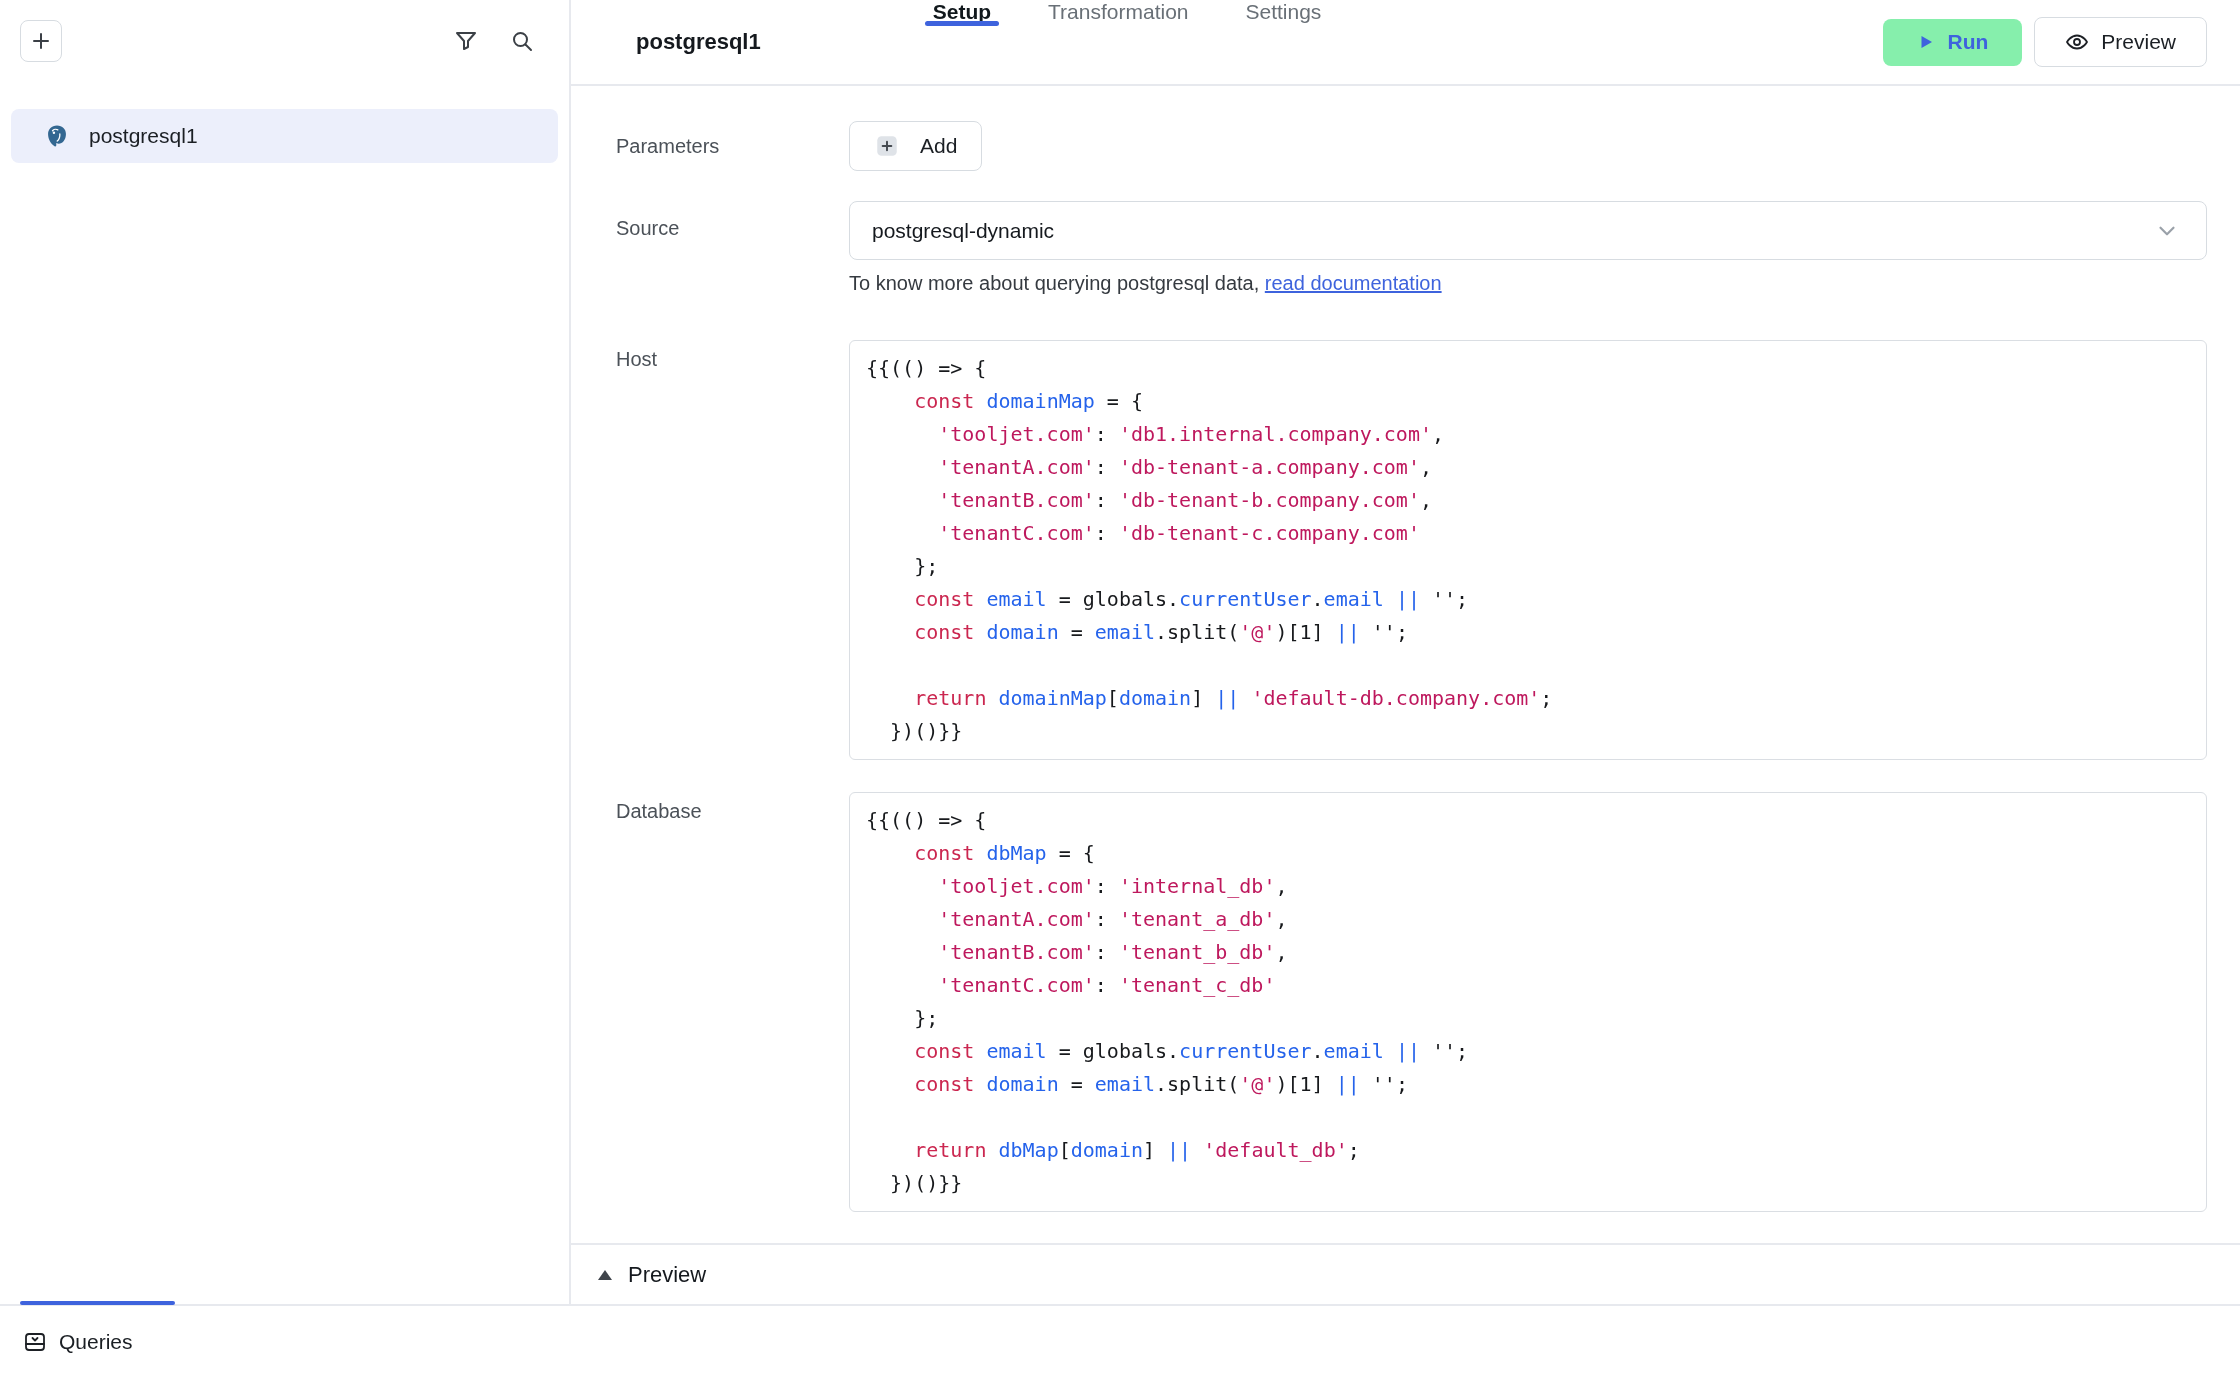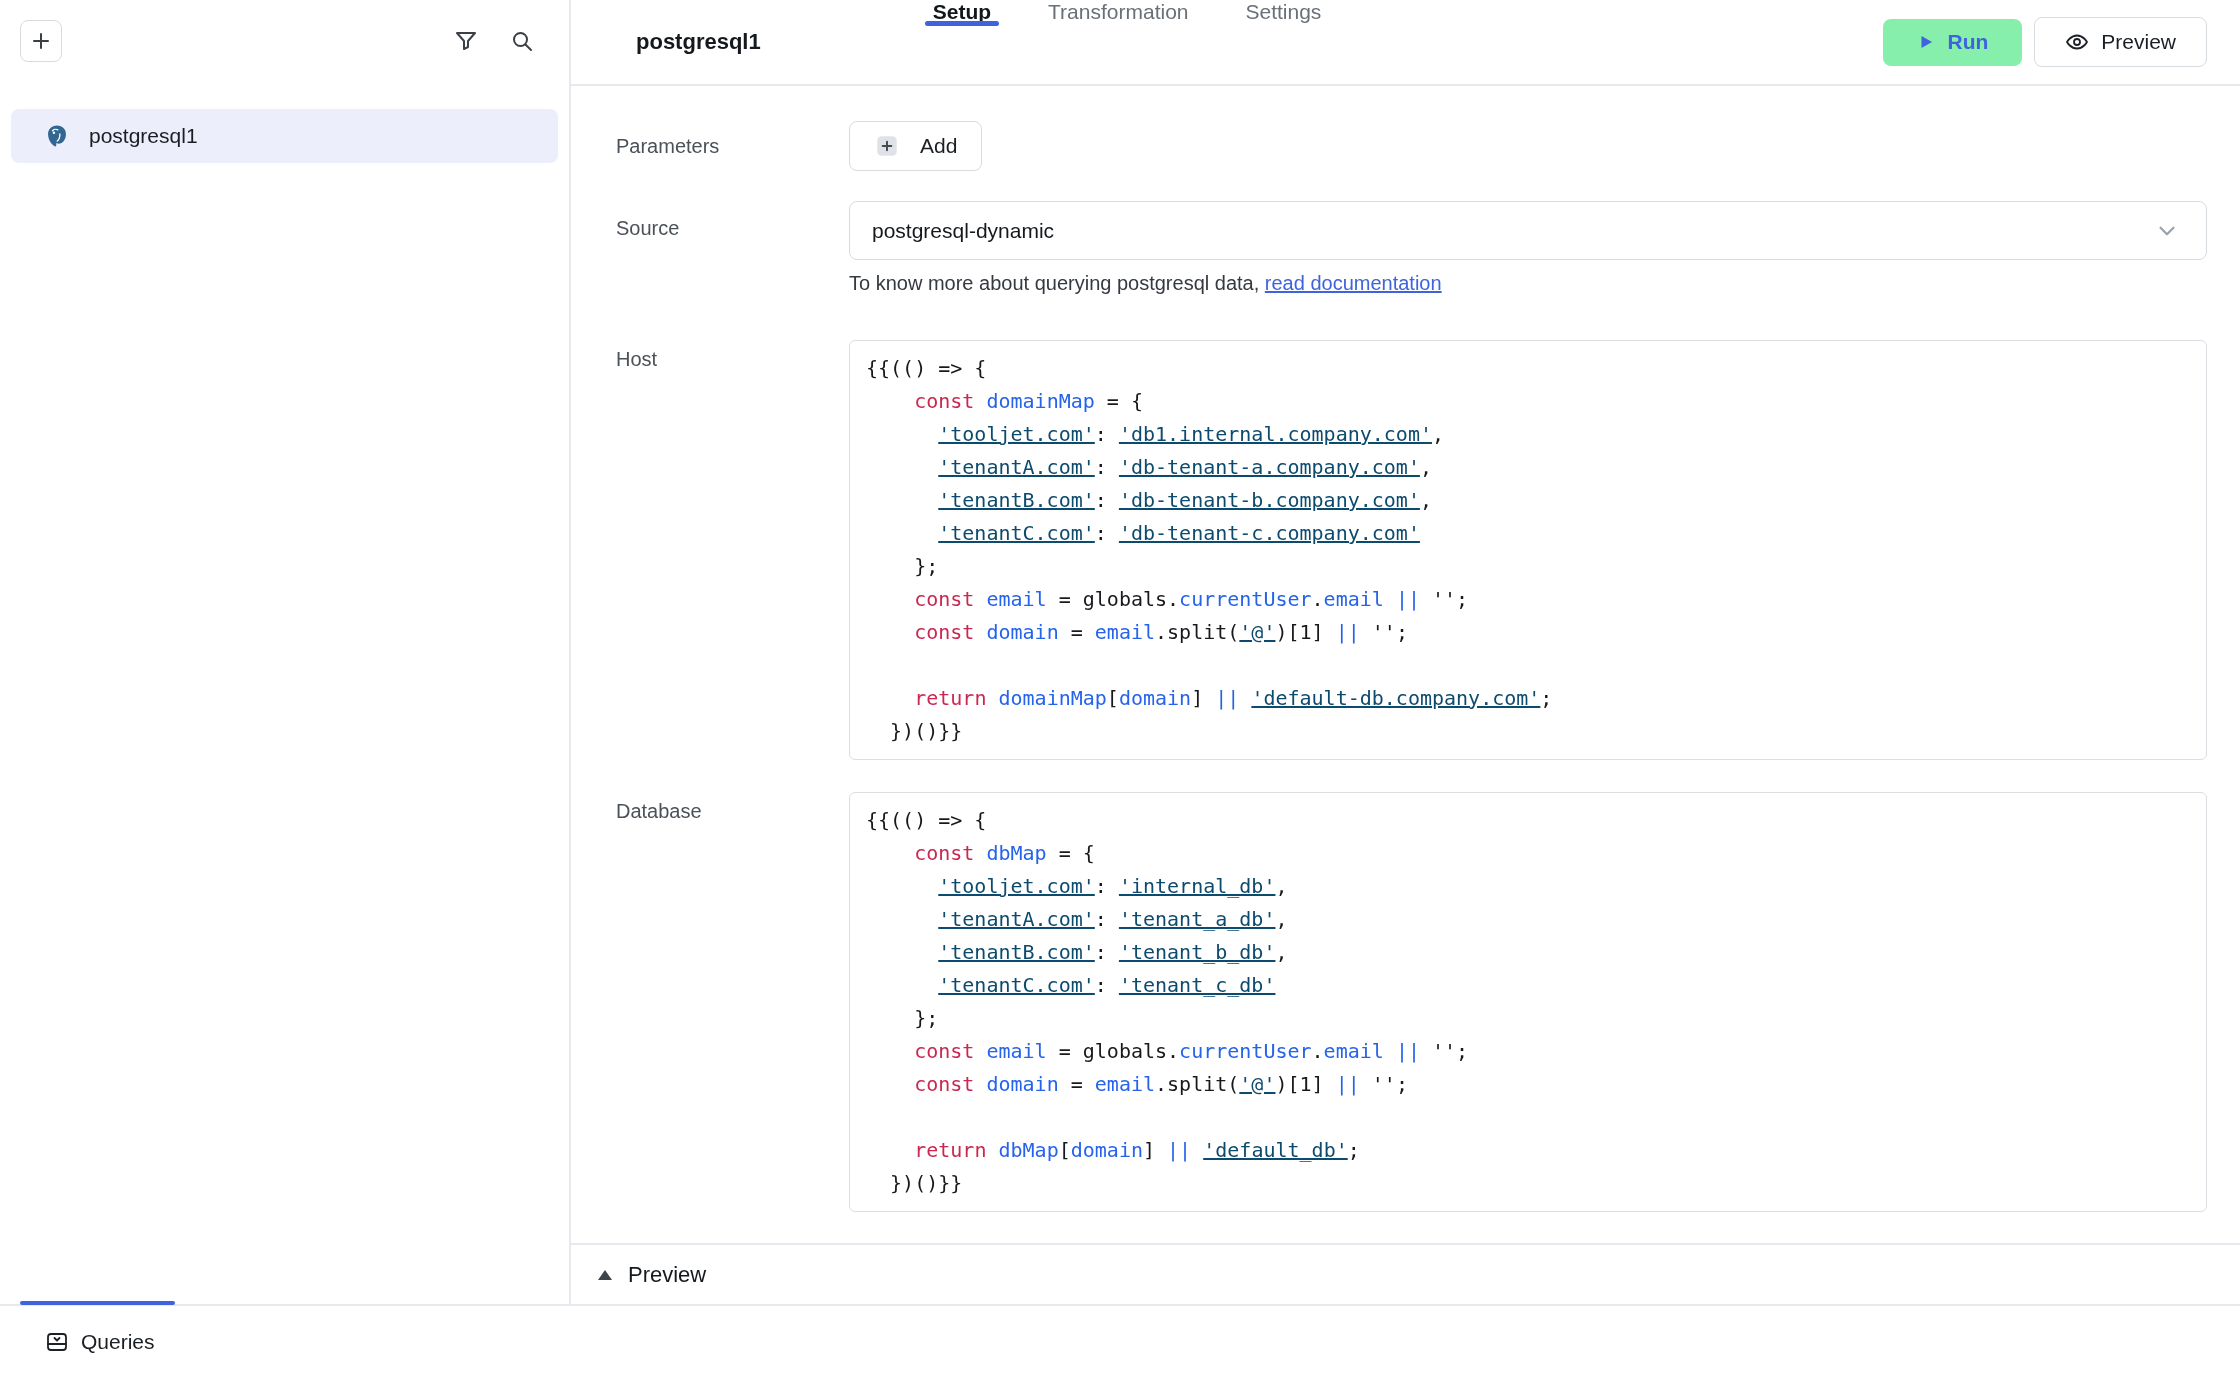--- a/index.html
+++ b/index.html
@@ -49,30 +49,30 @@
   .helper-text { margin-top:12px; font-size:20px; color:#353a40; }
   .helper-link { color:#3e63dd; text-decoration:underline; cursor:pointer; }
 
   .row-code { margin-bottom:32px; }
   .row-code .row-label { padding-top:8px; }
   .code-box { border:1.5px solid #dadee3; border-radius:6px; padding:11px 16px; background:#fff; cursor:text; }
   .code-line { font-family:"DejaVu Sans Mono", monospace; font-size:20px; line-height:33px; white-space:pre; color:#17191c; }
   .tok-p { color:#17191c; }
   .tok-k { color:#cb2750; }
   .tok-v { color:#2563eb; }
-  .tok-s { color:#0c4a6e;text-decoration:underline; }
+  .tok-s { color:#be185d; }
   .tok-o { color:#2563eb; }
 
   .preview-bar { height:61px; min-height:61px; border-top:2px solid #e7e9ee; display:flex; align-items:center; padding-left:25px; gap:14px; }
   .preview-bar-label { font-size:22px; font-weight:500; color:#15191e; }
 
   
   .footer { height:74px; min-height:74px; border-top:2px solid #e7e9ee; display:flex; align-items:center; position:relative; background:#fff; }
   .footer-tab-indicator { position:absolute; top:-5px; left:20px; width:155px; height:4px; background:#3e63dd; border-radius:2px; }
-  .footer-queries { display:flex; align-items:center; gap:12px; padding-left:45px; cursor:pointer; }
+  .footer-queries { display:flex; align-items:center; gap:12px; padding-left:23px; cursor:pointer; }
   .footer-queries-label { font-size:21px; font-weight:500; color:#1b1f24; }
 
   svg { display:block; }
 </style>
 </head>
 <body>
 
 <div class="page">
   <div class="top-region">
 

